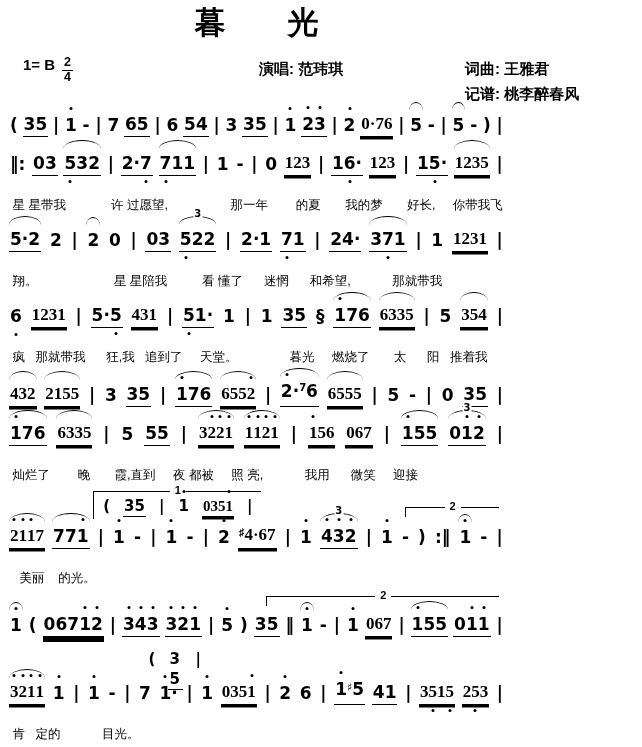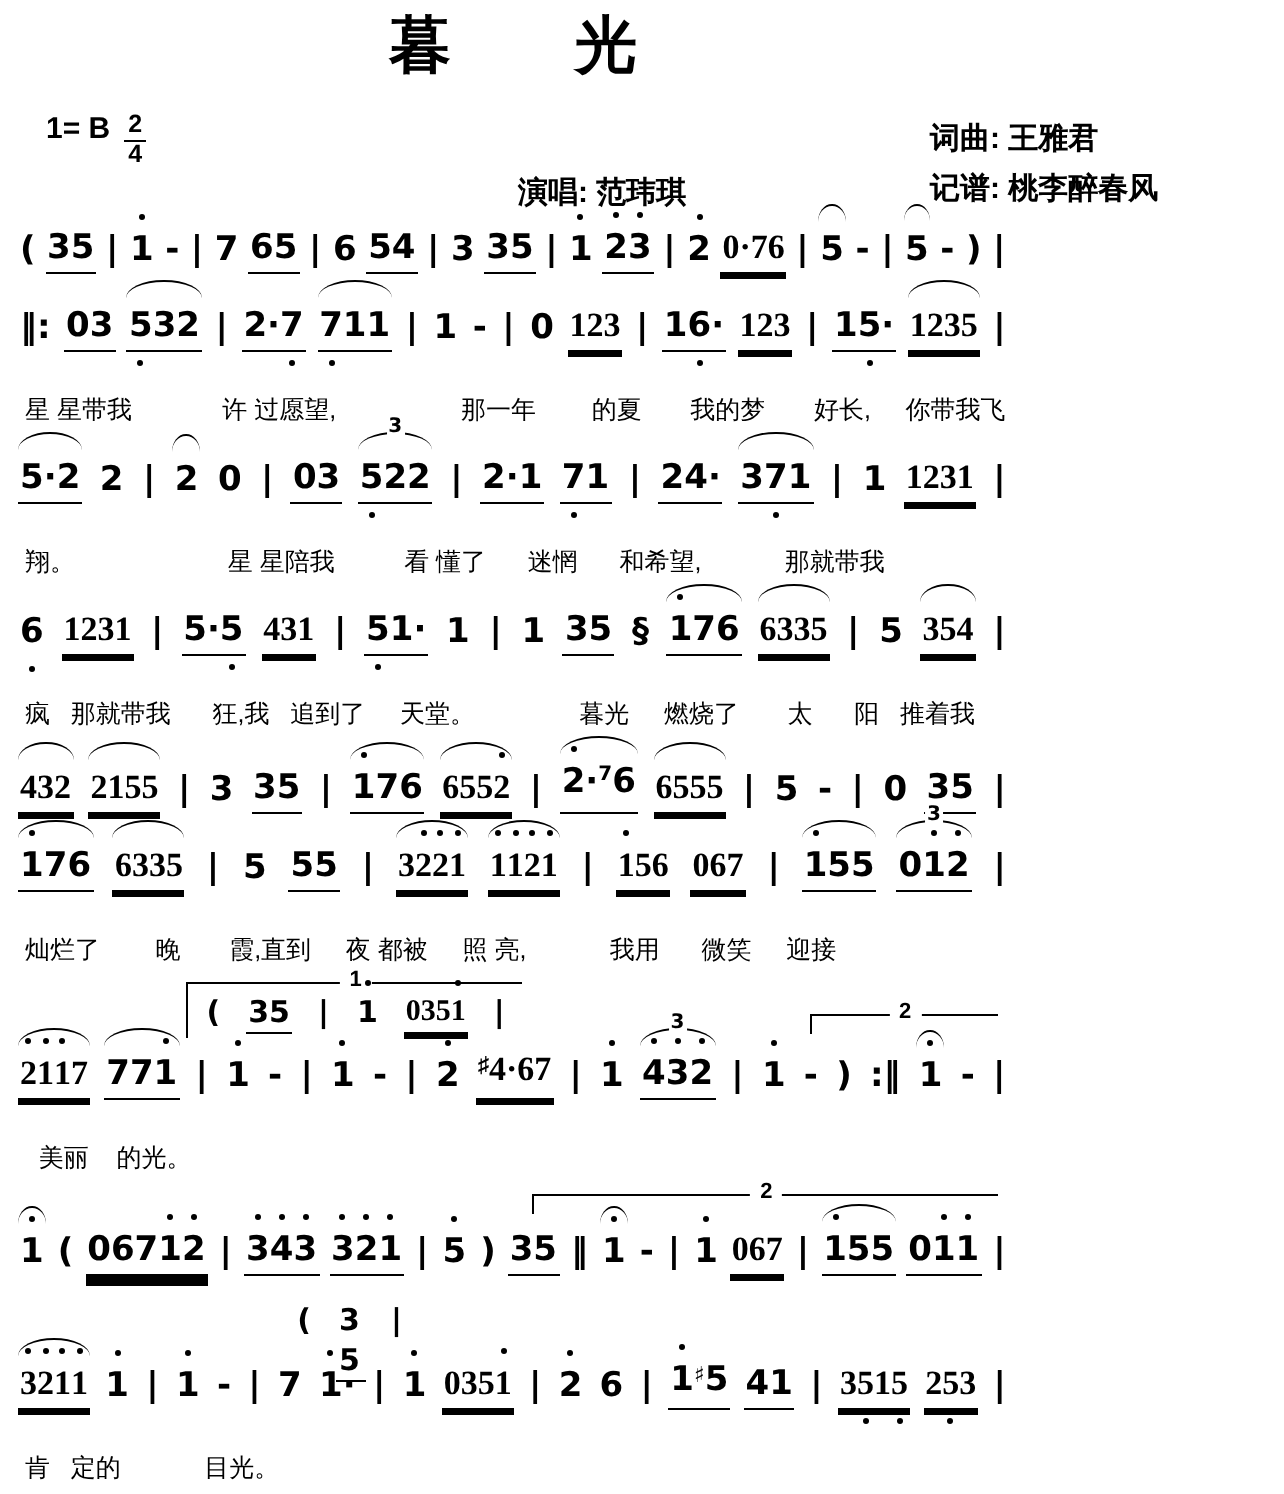--- a/index.html
+++ b/index.html
@@ -10,21 +10,21 @@
   
   .header{position:relative;height:106px;}
   .title{position:absolute;top:2px;left:0;right:0;text-align:center;
          font-size:31px;font-weight:bold;font-family:"DejaVu Sans",sans-serif;}
   .keysig{position:absolute;left:14px;top:56px;font-size:15px;font-weight:bold;
           display:flex;align-items:flex-start;gap:7px;}
   .frac{display:inline-flex;flex-direction:column;align-items:center;
         font-size:12.5px;line-height:1.1;font-weight:bold;}
   .frac .top{border-bottom:1.5px solid #000;padding:0 2px;}
   .credit{position:absolute;font-size:15px;font-weight:bold;white-space:nowrap;}
-  .performer{left:250px;top:60px;margin-top:27px;}
+  .performer{left:250px;top:60px;}
   .composer{left:456px;top:60px;}
   .transcriber{left:456px;top:85px;text-align:right;}
 
   
   #systems{position:relative;}
   .system{position:relative;margin-top:14px;}
   .system.first{margin-top:6px;}
   .system.ov-notes-pad{margin-top:40px;}
   .system.ov-bar-pad{margin-top:26px;}
   .notes{display:flex;justify-content:space-between;align-items:flex-end;

